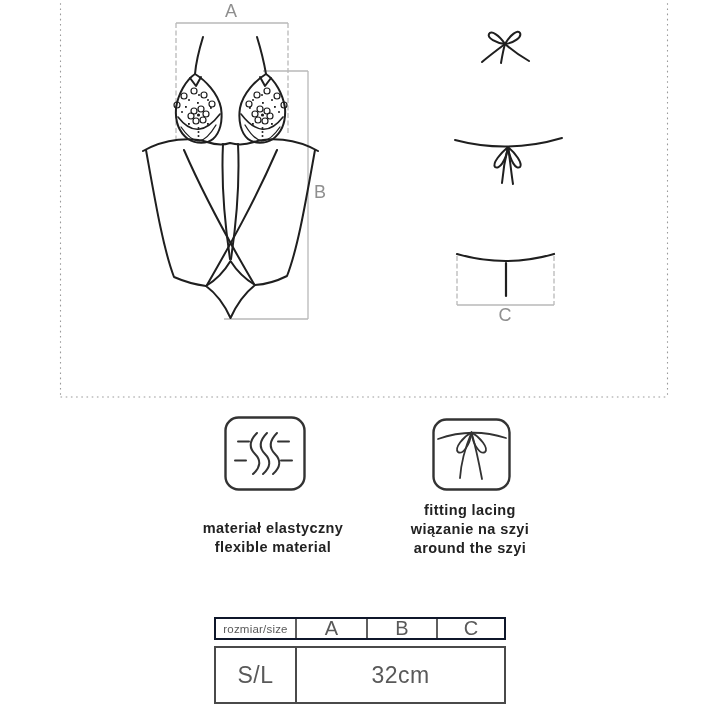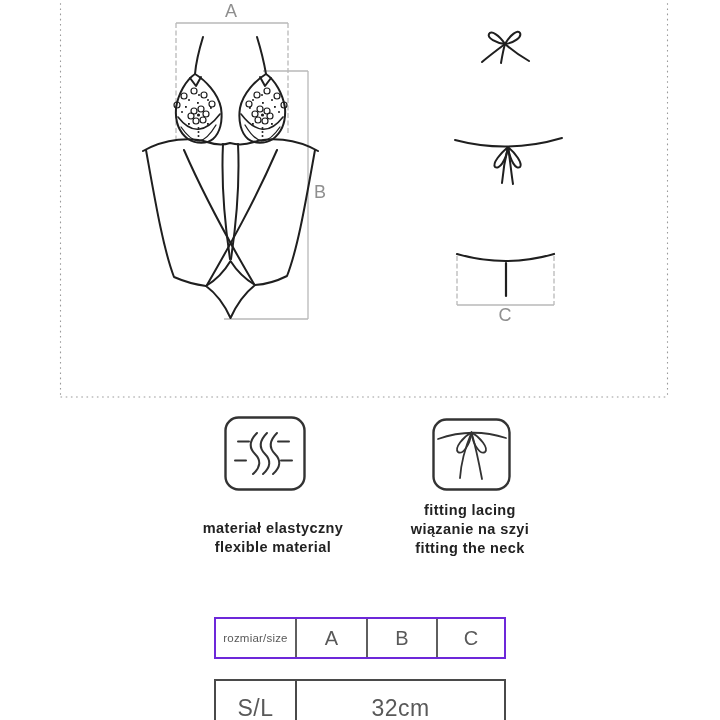--- a/index.html
+++ b/index.html
@@ -10,22 +10,22 @@
   svg{display:block;}
   .abs{position:absolute;}
   .caption{
     text-align:center;color:#222222;font-size:14.5px;line-height:19px;
     font-weight:600;letter-spacing:.4px;
   }
   .caption div{white-space:nowrap;}
   
   #size-table{position:absolute;left:214px;top:617px;width:292px;}
   .t-row{display:flex;box-sizing:border-box;}
-  .t-row.header{border:2px solid #6d28d9;height:42px;justify-content:center;}
-  .t-row.body{border:2px solid #4a4a4a;height:58px;margin-top:20px;}
+  .t-row.header{border:2px solid #0f172a;height:23px;justify-content:center;}
+  .t-row.body{border:2px solid #4a4a4a;height:58px;margin-top:6px;}
   .t-cell{
     box-sizing:border-box;display:flex;align-items:center;justify-content:center;
     color:#595959;
   }
   .t-row.header .t-cell{border-left:2px solid #5f5f5f;font-size:20px;}
   .t-row.body   .t-cell{border-left:2px solid #4a4a4a;font-size:23px;}
   .t-row .t-cell:first-child{border-left:none;}
   .c0{width:79px;} .c1{width:71px;} .c2{width:70px;} .c3{width:68px;flex:1;}
   .t-row.header .t-cell.c0{font-size:11.5px;letter-spacing:.2px;}
   .t-row.body .t-cell{letter-spacing:.5px;}
@@ -205,21 +205,21 @@
   </svg>
 
   <div class="abs caption" style="left:173px;top:519px;width:200px;">
     <div>materiał elastyczny</div>
     <div>flexible material</div>
   </div>
 
   <div class="abs caption" style="left:370px;top:501px;width:200px;">
     <div>fitting lacing</div>
     <div>wiązanie na szyi</div>
-    <div>fitting the neck</div>
+    <div>around the szyi</div>
   </div>
 
   <div id="size-table">
     <div class="t-row header">
       <div class="t-cell c0">rozmiar/size</div>
       <div class="t-cell c1">A</div>
       <div class="t-cell c2">B</div>
       <div class="t-cell c3">C</div>
     </div>
     <div class="t-row body">

